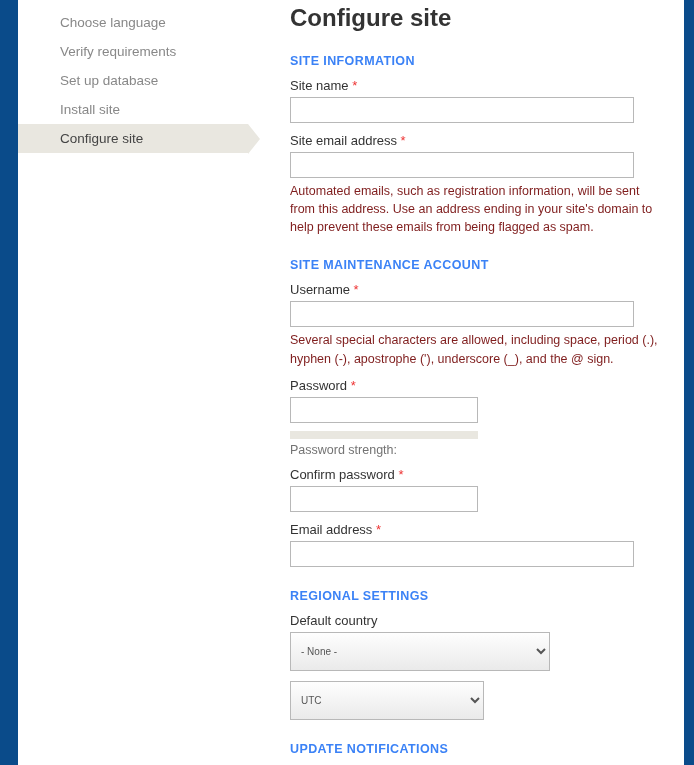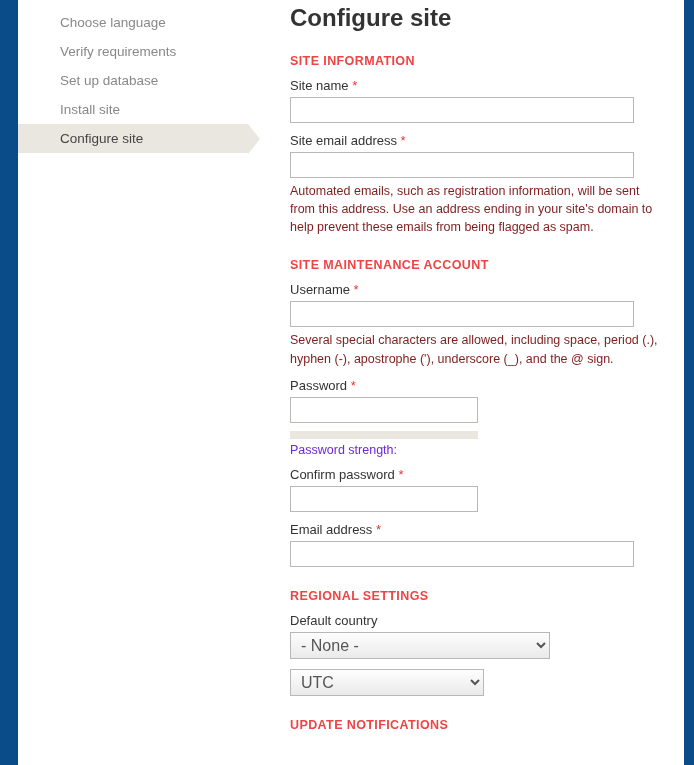--- a/index.html
+++ b/index.html
@@ -66,21 +66,21 @@
     }
     h1 {
       font-size: 24px;
       font-weight: bold;
       color: #333;
       margin-bottom: 16px;
     }
     h2 {
       font-size: 12.5px;
       font-weight: bold;
-      color: #ef4444;
+      color: #3b82f6;
       letter-spacing: 0.4px;
       text-transform: uppercase;
       margin-top: 22px;
       margin-bottom: 10px;
     }
     .field {
       margin-bottom: 10px;
     }
     label {
       display: block;
@@ -112,30 +112,30 @@
     }
     .strength-bar {
       width: 188px;
       height: 8px;
       background: #e9e7e0;
       margin-top: 8px;
       margin-bottom: 4px;
     }
     .strength-text {
       font-size: 12.5px;
-      color: #6d28d9;
+      color: #737373;
       margin-bottom: 6px;
     }
     select {
       width: 260px;
-      height: 27px;
+      height: 39px;
       padding: 3px 6px;
       border: 1px solid #b8b8b8;
       background: linear-gradient(#fefefe, #eaeaea);
-      font-size: 16px;
+      font-size: 10px;
       color: #555;
     }
     select.narrow {
       width: 194px;
     }
   </style>
 </head>
 <body>
 
 <div class="outer">

